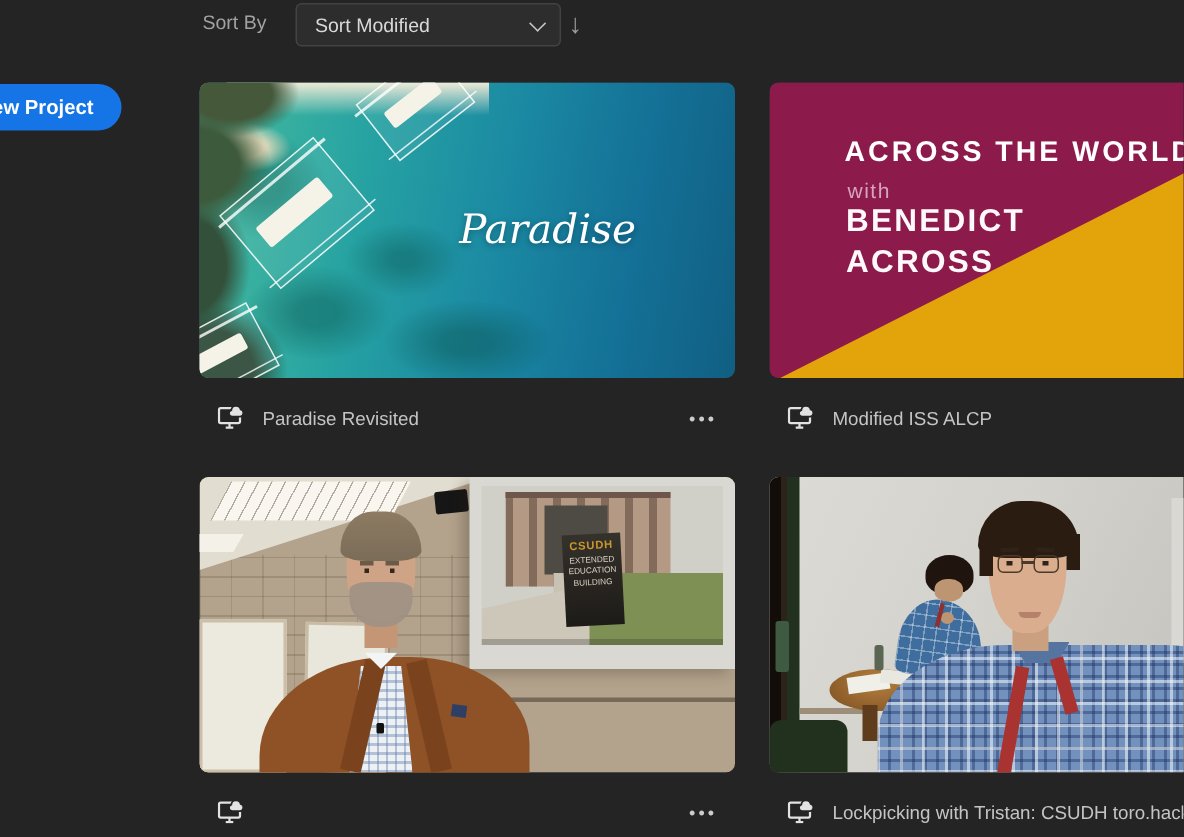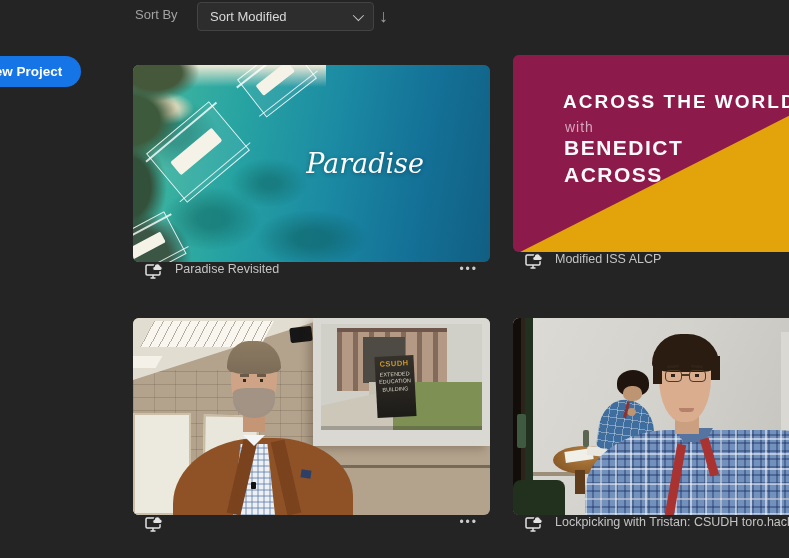--- a/index.html
+++ b/index.html
@@ -16,24 +16,24 @@
            border-bottom:1.7px solid #c6c6c6;transform:rotate(45deg) translateY(-2px)}
   .sort-dir{left:379px;top:4px;font-size:18px;color:#9d9d9d;line-height:24px}
 
   
   .new-project{left:-34px;top:56px;height:31px;line-height:31px;padding:0 19px;
            background:var(--accent,#1574e6);color:#fff;font-weight:bold;font-size:13.5px;
            border:none;border-radius:17px;white-space:nowrap}
 
   
   .card{width:357px}
-  .c1{left:133px;top:65px}.c2{left:513px;top:55px}.c3{left:133px;top:318px}.c4{left:513px;top:318px}
+  .c1{left:133px;top:55px}.c2{left:513px;top:55px}.c3{left:133px;top:318px}.c4{left:513px;top:318px}
   .thumb{position:relative;width:357px;height:197px;border-radius:6px;overflow:hidden;background:#333}
   .thumb *{position:absolute}
-  .meta{height:34px;display:flex;align-items:flex-start;padding:0 12px;box-sizing:border-box}
+  .meta{height:34px;display:flex;align-items:flex-end;padding:0 12px;box-sizing:border-box}
   .meta .ttl{color:#c4c4c4;font-size:12.5px;margin-left:11px;white-space:nowrap;overflow:hidden}
   .meta .dots{margin-left:auto;color:#cccccc;font-size:12px;letter-spacing:2px;cursor:pointer}
 
   
   .s1-water{inset:0;background:linear-gradient(100deg,var(--teal_light,#41b79f) 6%,#27a3a2 30%,#1b8aa3 55%,#147197 78%,var(--teal_deep,#115f83) 100%)}
   .s1-reef{inset:0;opacity:.45;background:
       radial-gradient(ellipse 70px 45px at 22% 78%,#0d5955 20%,transparent 70%),
       radial-gradient(ellipse 55px 35px at 38% 60%,#0e5c58 15%,transparent 70%),
       radial-gradient(ellipse 80px 40px at 50% 88%,#0d5450 20%,transparent 70%),
       radial-gradient(ellipse 60px 50px at 12% 35%,#14665c 20%,transparent 70%)}

